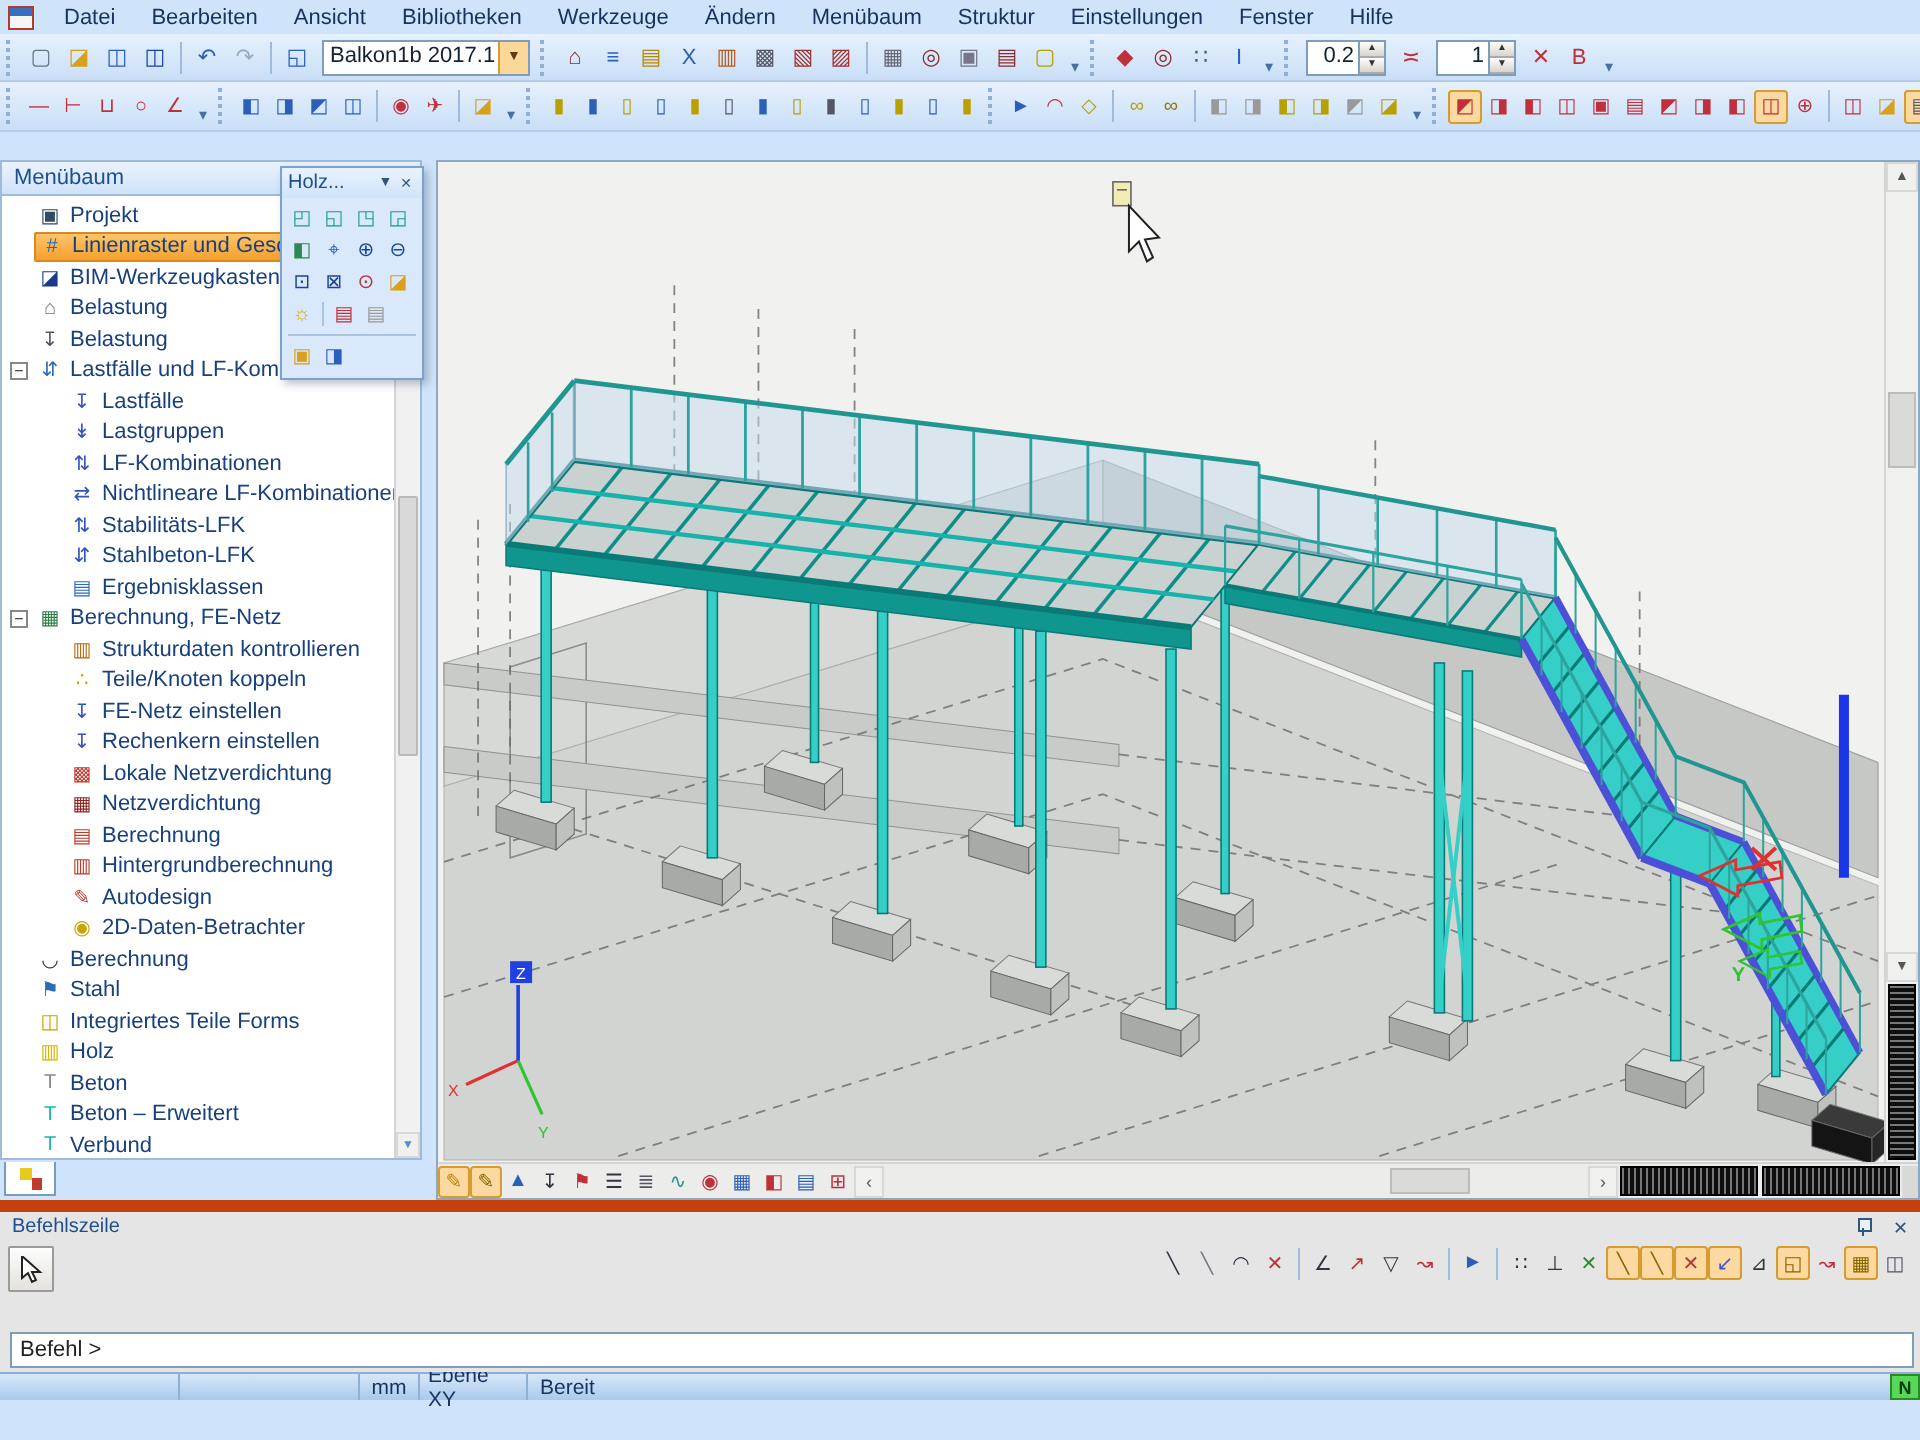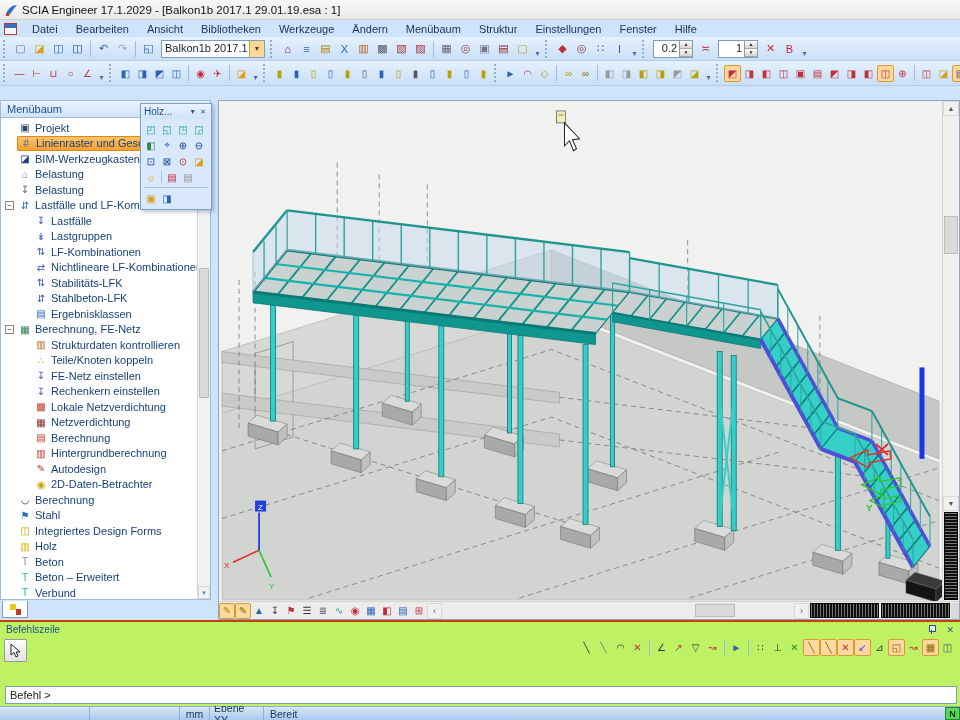--- a/index.html
+++ b/index.html
@@ -87,21 +87,21 @@
         box-shadow:2px 2px 4px rgba(60,80,110,.35);z-index:5;}
   .ansi-h{height:15px;display:flex;align-items:center;padding:0 3px;background:linear-gradient(#e9f3fe,#cfe3fa);}
   .ansi-h .at{flex:1;color:#1e4f8f;font-size:10px;}
   .ansi-h .ab{font-size:7px;color:#33567e;padding:0 2px;}
   .ansi-b{padding:2px 2px 3px;}
   .arow{display:flex;align-items:center;}
   .arow .ti{width:16px;height:16px;font-size:10px;}
   .adiv{height:1px;background:#aac4e0;margin:2px 1px;}
   .avr{width:1px;height:12px;background:#aac4e0;margin:0 2px;}
   
-  .cmdpanel{height:86px;background:#bef264;border-top:2px solid #c2410c;position:relative;}
+  .cmdpanel{height:86px;background:#e5e5e5;border-top:6px solid #c2410c;position:relative;}
   .cmd-h{height:15px;display:flex;align-items:center;padding:0 6px;}
   .cmd-h .ct{flex:1;color:#1e4f8f;font-size:10px;}
   .pin{width:9px;height:9px;position:relative;margin-right:10px;}
   .pin:before{content:"";position:absolute;left:2px;top:0;width:5px;height:5px;border:1px solid #33567e;background:#e8f0fa;}
   .pin:after{content:"";position:absolute;left:4px;top:5px;width:1px;height:4px;background:#33567e;}
   .cmdclose{color:#33567e;font-size:9px;}
   .cmd-b{height:50px;display:flex;align-items:flex-start;padding:2px 4px;}
   .cursorbtn{width:23px;height:23px;background:linear-gradient(#fdfdfd,#e4e2dd);border:1px solid #9a9a98;
              border-radius:1px;display:flex;align-items:center;justify-content:center;}
   .snapbar{margin-left:auto;display:flex;align-items:center;}
@@ -114,27 +114,20 @@
   .sc1{width:90px;}.sc2{width:90px;}.sc3{width:30px;}.sc4{width:54px;}
   .sc5{flex:1;justify-content:flex-start;border-right:none;padding-left:6px;}
   .nbox{width:15px;margin:0;background:#58d858;border:1px solid #2a8a2a;display:flex;align-items:center;
         justify-content:center;color:#0a3a0a;font-size:9px;font-weight:bold;}
 </style>
 </head>
 <body>
 
 <div class="app">
 
-  <div class="titlebar">
-    <svg width="14" height="14" viewBox="0 0 14 14">
-      <path d="M2 12 C3.5 5 9 2 13 2 C9.5 5 8.5 9 5 12 Z" fill="#2b6cd4"></path>
-      <rect x="2" y="10" width="3" height="3" fill="#c23a2e"></rect>
-    </svg>
-    <span class="ttext">SCIA Engineer 17.1.2029 - [Balkon1b 2017.1 29.01.19.esa : 1]</span>
-  </div>
 
   <div class="menubar">
     <span class="winicon"></span>
     <span id="menuitems" style="display:flex;">
         <span class="menuitem">Datei</span>
         <span class="menuitem">Bearbeiten</span>
         <span class="menuitem">Ansicht</span>
         <span class="menuitem">Bibliotheken</span>
         <span class="menuitem">Werkzeuge</span>
         <span class="menuitem">Ändern</span>
@@ -454,21 +447,21 @@
               <span class="tgut" style="width: 16px;"></span>
               <span class="thl">
                 <span class="ticon" style="color: rgb(43, 108, 184);">⚑</span>
                 <span class="tlabel">Stahl</span>
               </span>
             </div>
             <div class="trow">
               <span class="tgut" style="width: 16px;"></span>
               <span class="thl">
                 <span class="ticon" style="color: rgb(202, 165, 0);">◫</span>
-                <span class="tlabel">Integriertes Design Forms</span>
+                <span class="tlabel">Integriertes Teile Forms</span>
               </span>
             </div>
             <div class="trow">
               <span class="tgut" style="width: 16px;"></span>
               <span class="thl">
                 <span class="ticon" style="color: rgb(216, 180, 0);">▥</span>
                 <span class="tlabel">Holz</span>
               </span>
             </div>
             <div class="trow">

